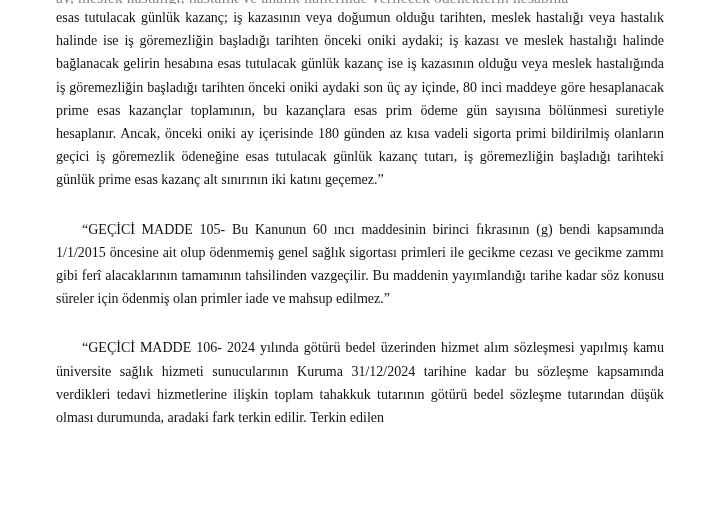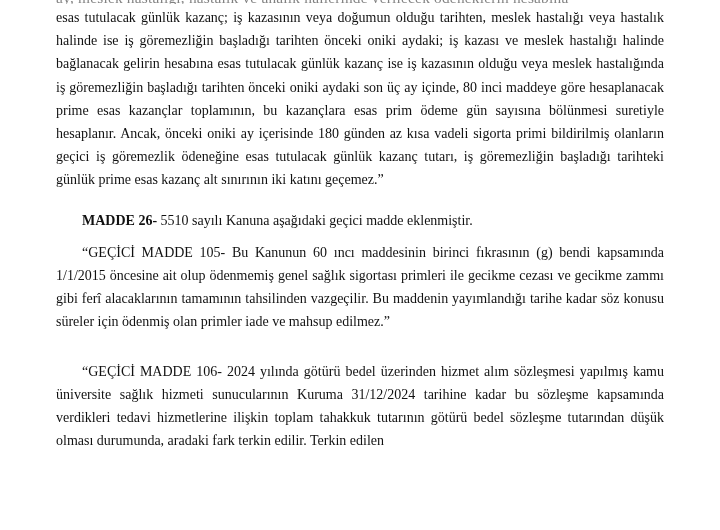--- a/index.html
+++ b/index.html
@@ -70,23 +70,20 @@
   </div>
 
   <div class="doc-body" style="top:6px;">
 
     <p class="para">
       <span>esas tutulacak günlük kazanç; iş kazasının veya doğumun olduğu tarihten, meslek hastalığı veya hastalık halinde ise iş göremezliğin başladığı tarihten önceki oniki aydaki; iş kazası ve meslek hastalığı halinde bağlanacak gelirin hesabına esas tutulacak günlük kazanç ise iş kazasının olduğu veya meslek hastalığında iş göremezliğin başladığı tarihten önceki oniki aydaki son üç ay içinde, 80 inci maddeye göre hesaplanacak prime esas kazançlar toplamının, bu kazançlara esas prim ödeme gün sayısına bölünmesi suretiyle hesaplanır. Ancak, önceki oniki ay içerisinde 180 günden az kısa vadeli sigorta primi bildirilmiş olanların geçici iş göremezlik ödeneğine esas tutulacak günlük kazanç tutarı, iş göremezliğin başladığı tarihteki günlük prime esas kazanç alt sınırının iki katını geçemez.”</span>
     </p>
 
     <div class="gap-md spacer-block"></div>
 
-    <p class="para indent">
-      <span class="madde-label">MADDE 26-</span><span> 5510 sayılı Kanuna aşağıdaki geçici madde eklenmiştir.</span>
-    </p>
 
     <div class="gap-sm spacer-block"></div>
 
     <p class="para indent">
       <span>“GEÇİCİ MADDE 105- Bu Kanunun 60 ıncı maddesinin birinci fıkrasının (g) bendi kapsamında 1/1/2015 öncesine ait olup ödenmemiş genel sağlık sigortası primleri ile gecikme cezası ve gecikme zammı gibi ferî alacaklarının tamamının tahsilinden vazgeçilir. Bu maddenin yayımlandığı tarihe kadar söz konusu süreler için ödenmiş olan primler iade ve mahsup edilmez.”</span>
     </p>
 
     <div class="gap-md spacer-block"></div>
 
 

